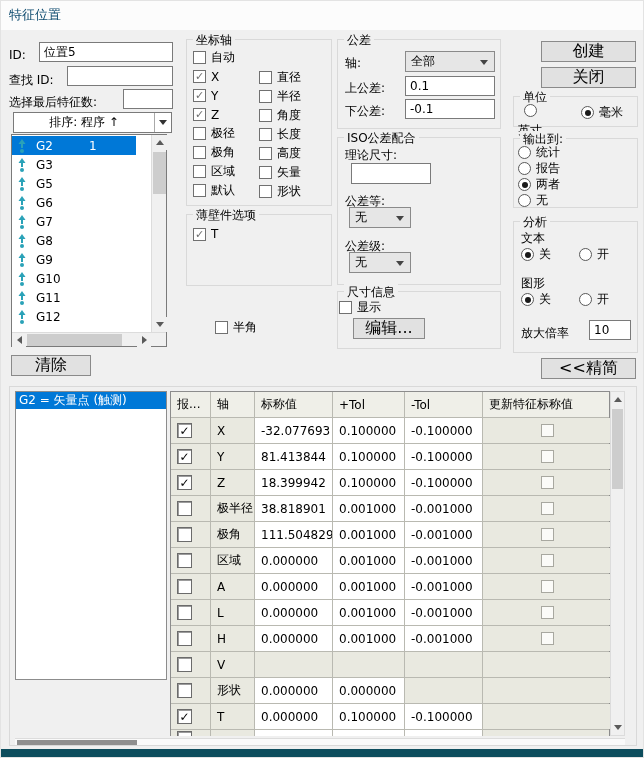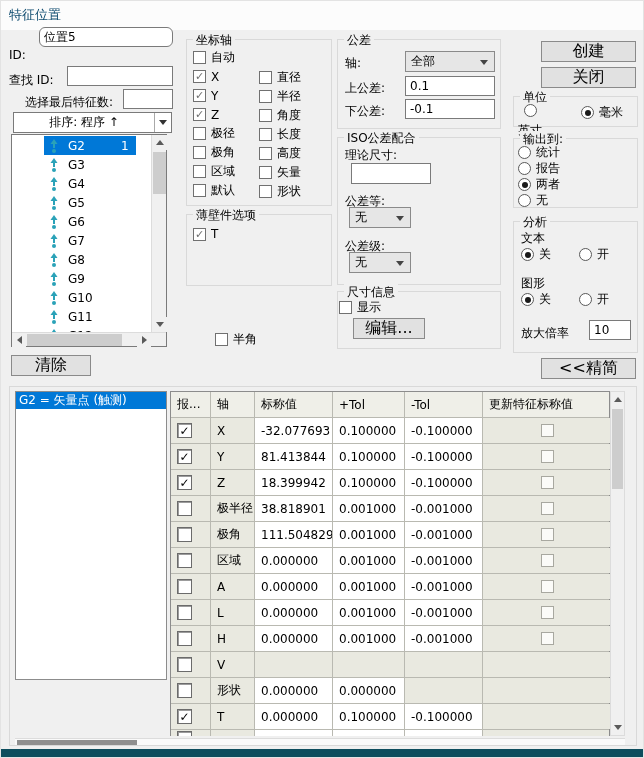--- a/index.html
+++ b/index.html
@@ -49,21 +49,21 @@
   .sortbtn .darr { width:16px; display:flex; align-items:center; justify-content:center; }
   .tri-dn { width:0; height:0; border-left:4px solid transparent; border-right:4px solid transparent; border-top:5px solid #333; }
   .tri-up { width:0; height:0; border-left:4px solid transparent; border-right:4px solid transparent; border-bottom:5px solid #5a5a5a; }
   .tri-l  { width:0; height:0; border-top:4px solid transparent; border-bottom:4px solid transparent; border-right:5px solid #5a5a5a; }
   .tri-r  { width:0; height:0; border-top:4px solid transparent; border-bottom:4px solid transparent; border-left:5px solid #5a5a5a; }
   .tri-dn.sb { border-top-color:#5a5a5a; }
 
   
   .flist { position:absolute; left:10px; top:133px; width:156px; height:213px;
            background:#fff; border:1px solid #7a7a7a; }
-  .fitems { position:absolute; left:0; top:1px; width:124px; height:196px; overflow:hidden;padding-left:32px; }
+  .fitems { position:absolute; left:0; top:1px; width:124px; height:196px; overflow:hidden; }
   .fitem { height:19px; display:flex; align-items:center; padding-left:4px; }
   .fitem .fname { margin-left:8px; }
   .fitem .fnum { margin-left:36px; }
   .fitem.sel { background:#0078d7; color:#fff; }
   .vsb { position:absolute; background:#f0f0f0; border-left:1px solid #dcdcdc; }
   .hsb { position:absolute; background:#f0f0f0; border-top:1px solid #dcdcdc; }
   .sbarr { position:absolute; display:flex; align-items:center; justify-content:center; background:#f0f0f0; }
   .sbthumb { position:absolute; background:#cdcdcd; }
 
   
@@ -102,24 +102,24 @@
   svg.ptico { flex:0 0 12px; }
 </style>
 </head>
 <body>
 
 <div class="titlebar">
   <span class="t">特征位置</span>
 </div>
 
 <span class="lbl" style="left:8px;top:47px;">ID:</span>
-<input class="tinput" style="left: 38px; top: 26px; width: 134px; height: 20px; border-radius: 6px;" value="位置5">
+<input class="tinput" style="left: 38px; top: 41px; width: 134px; height: 20px;" value="位置5">
 <span class="lbl" style="left:8px;top:71px;">查找 ID:</span>
 <input class="tinput" style="left: 66px; top: 65px; width: 106px; height: 20px;" value="">
-<span class="lbl" style="left:8px;top:93px;margin-left:16px;">选择最后特征数:</span>
+<span class="lbl" style="left:8px;top:93px;">选择最后特征数:</span>
 <input class="tinput" style="left: 122px; top: 88px; width: 50px; height: 20px;" value="">
 
 <div class="sortbtn" style="left:12px;top:111px;width:159px;height:21px;">
   <span class="stext">排序: 程序 ↑</span>
   <span class="sep"></span>
   <span class="darr">
       <span class="tri-dn"></span>
     </span>
 </div>
 
@@ -141,28 +141,20 @@
   <circle cx="6" cy="13" r="2" fill="#2aa2b8"></circle>
         </svg>
         <span class="fname">G3</span>
       </div>
       <div class="fitem">
         <svg class="ptico" width="12" height="16" viewBox="0 0 12 16">
   <polygon points="6,1 2.5,6 9.5,6" fill="#2aa2b8"></polygon>
   <rect x="5" y="5" width="2" height="5" fill="#2aa2b8"></rect>
   <circle cx="6" cy="13" r="2" fill="#2aa2b8"></circle>
         </svg>
-        <span class="fname">G4</span>
-      </div>
-      <div class="fitem">
-        <svg class="ptico" width="12" height="16" viewBox="0 0 12 16">
-  <polygon points="6,1 2.5,6 9.5,6" fill="#2aa2b8"></polygon>
-  <rect x="5" y="5" width="2" height="5" fill="#2aa2b8"></rect>
-  <circle cx="6" cy="13" r="2" fill="#2aa2b8"></circle>
-        </svg>
         <span class="fname">G5</span>
       </div>
       <div class="fitem">
         <svg class="ptico" width="12" height="16" viewBox="0 0 12 16">
   <polygon points="6,1 2.5,6 9.5,6" fill="#2aa2b8"></polygon>
   <rect x="5" y="5" width="2" height="5" fill="#2aa2b8"></rect>
   <circle cx="6" cy="13" r="2" fill="#2aa2b8"></circle>
         </svg>
         <span class="fname">G6</span>
       </div>
@@ -232,21 +224,21 @@
       </div>
     <div class="sbthumb" style="left:15px;top:1px;width:95px;height:12px;"></div>
     <div class="sbarr" style="right:15px;top:0;width:14px;height:14px;">
         <span class="tri-r"></span>
       </div>
   </div>
 </div>
 
 <div class="btn" style="left:10px;top:354px;width:80px;height:21px;">清除</div>
 
-<span class="cb" style="left:194px;top:330px;padding-left:20px;">
+<span class="cb" style="left:194px;top:318px;padding-left:20px;">
   <span class="box"></span>
   <span>半角</span>
 </span>
 
 <div class="group" style="left:185px;top:38px;width:146px;height:167px;">
   <span class="glabel">坐标轴</span>
 </div>
 <div id="axes-left" class="abs" style="left:192px;top:47px;">
     <span class="cb" style="position: relative; display: flex; height: 19px;">
       <span class="box"></span>

